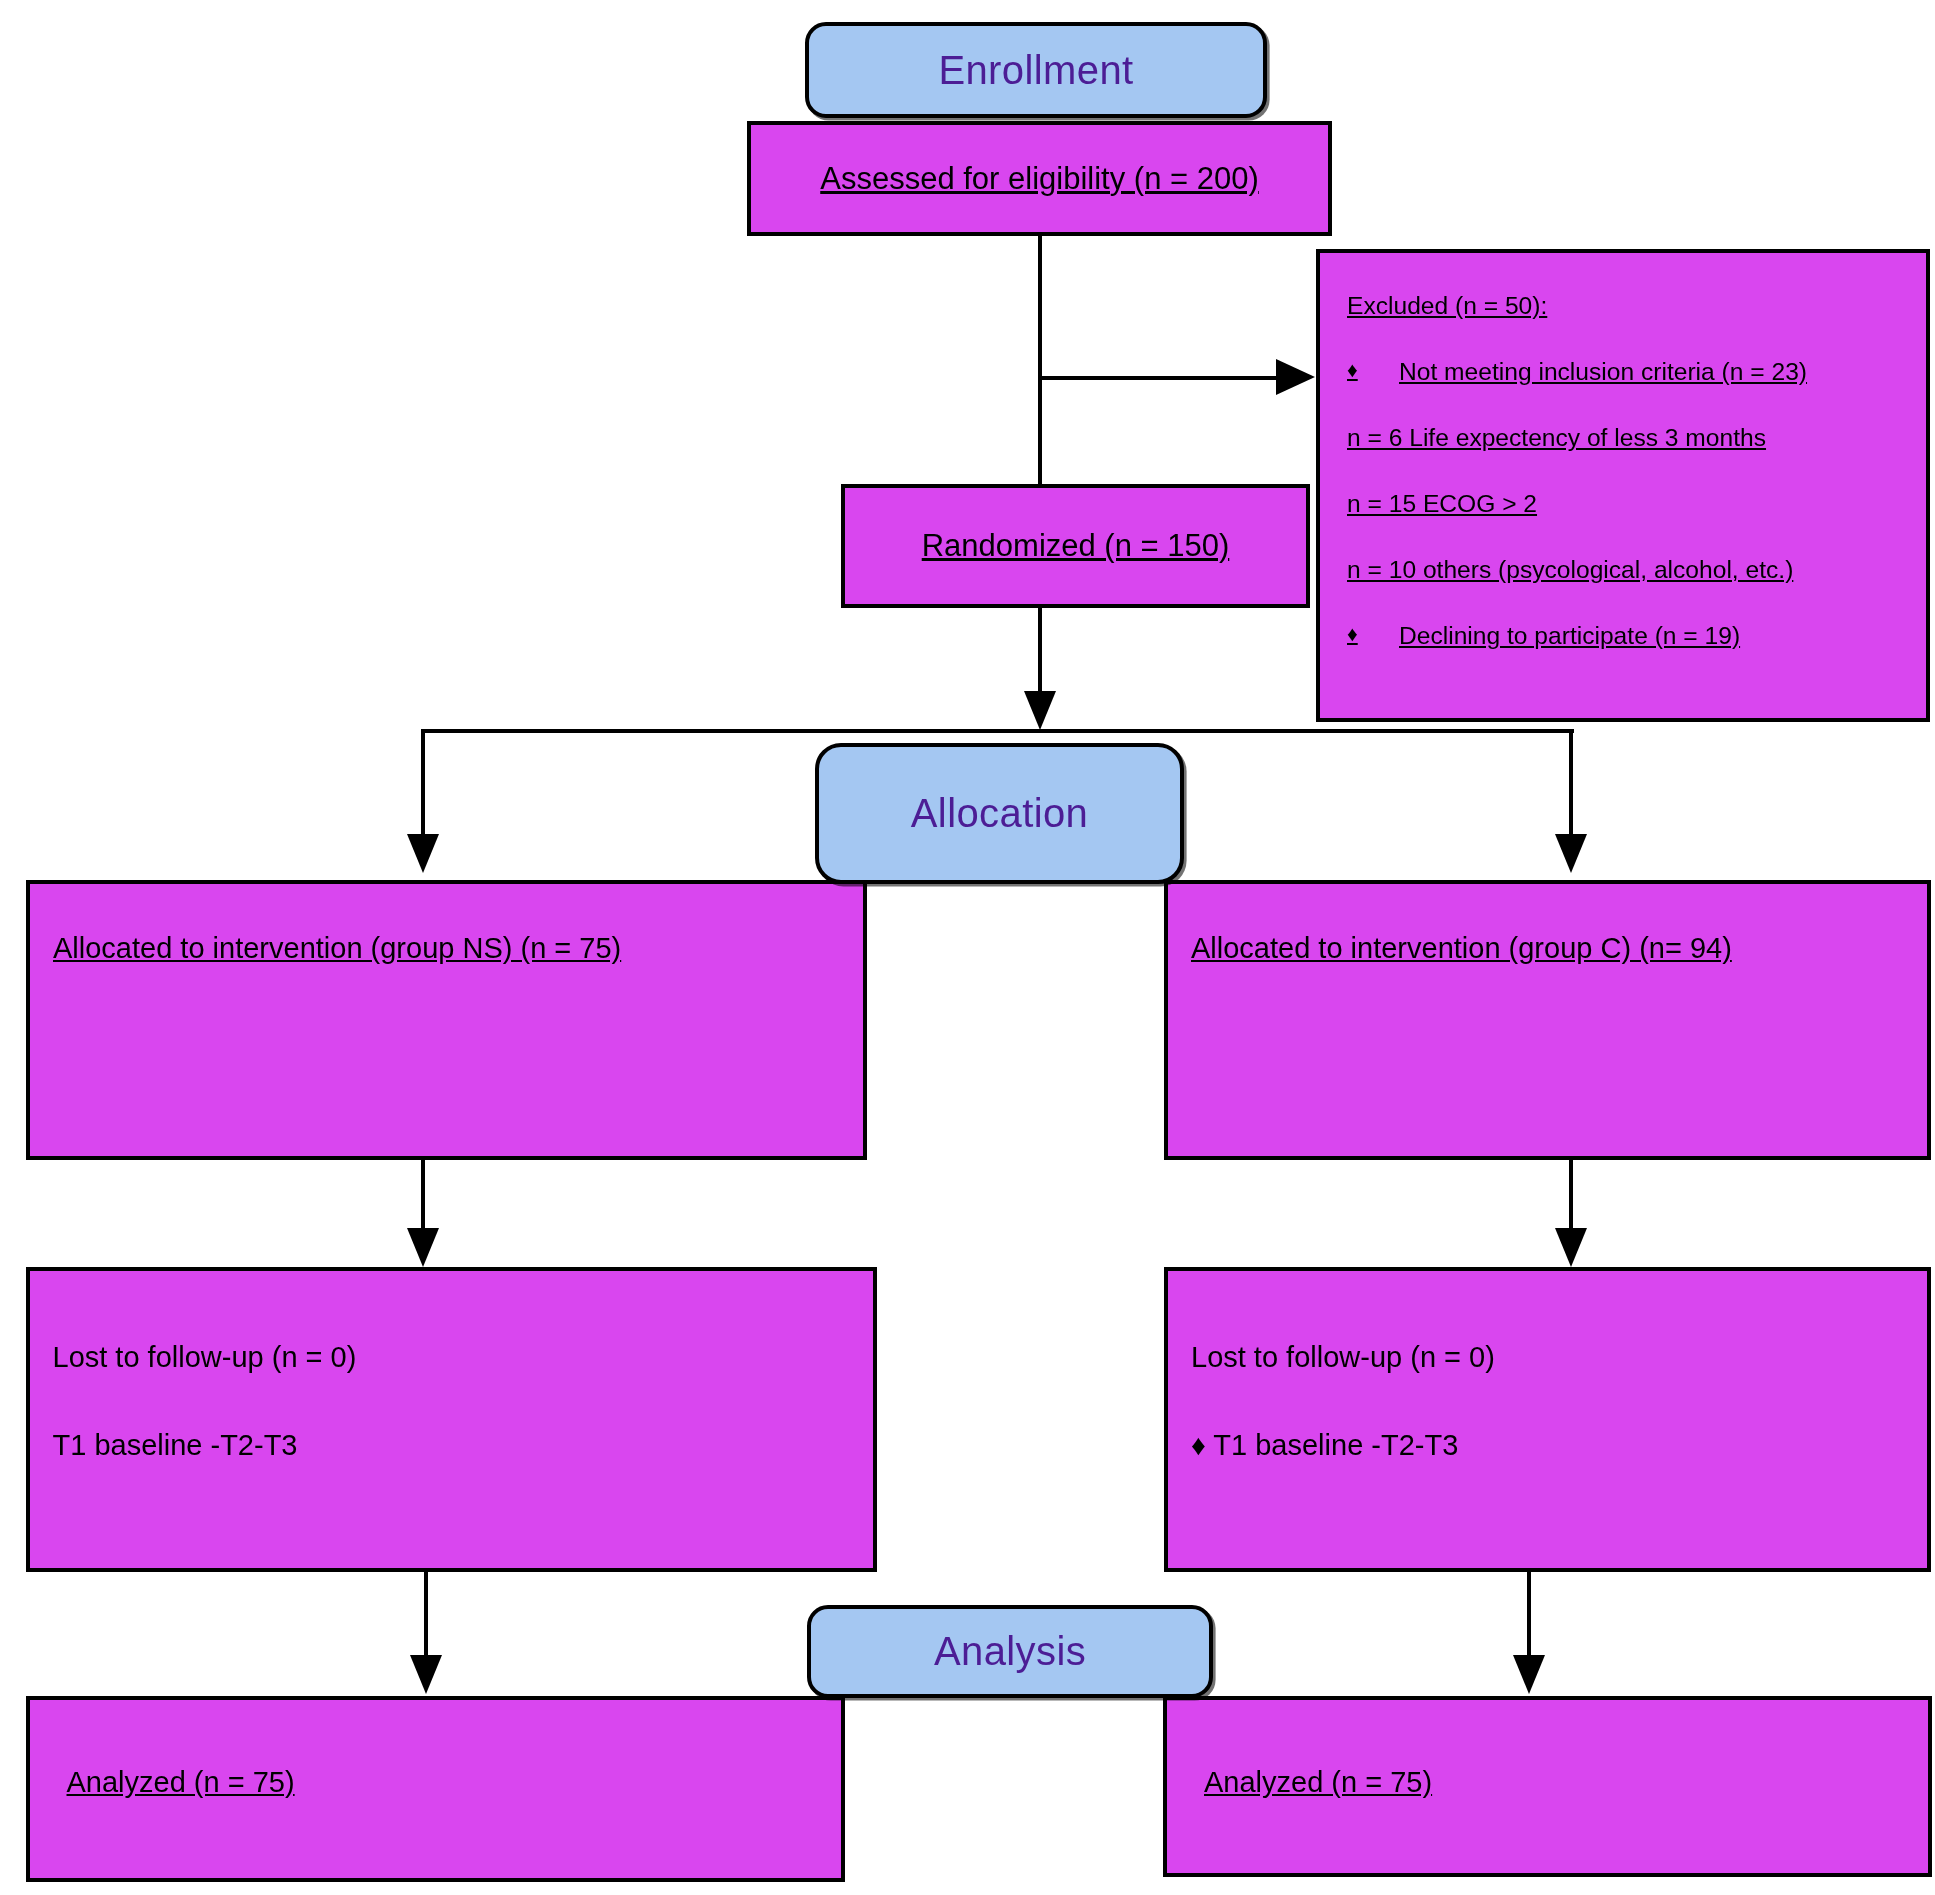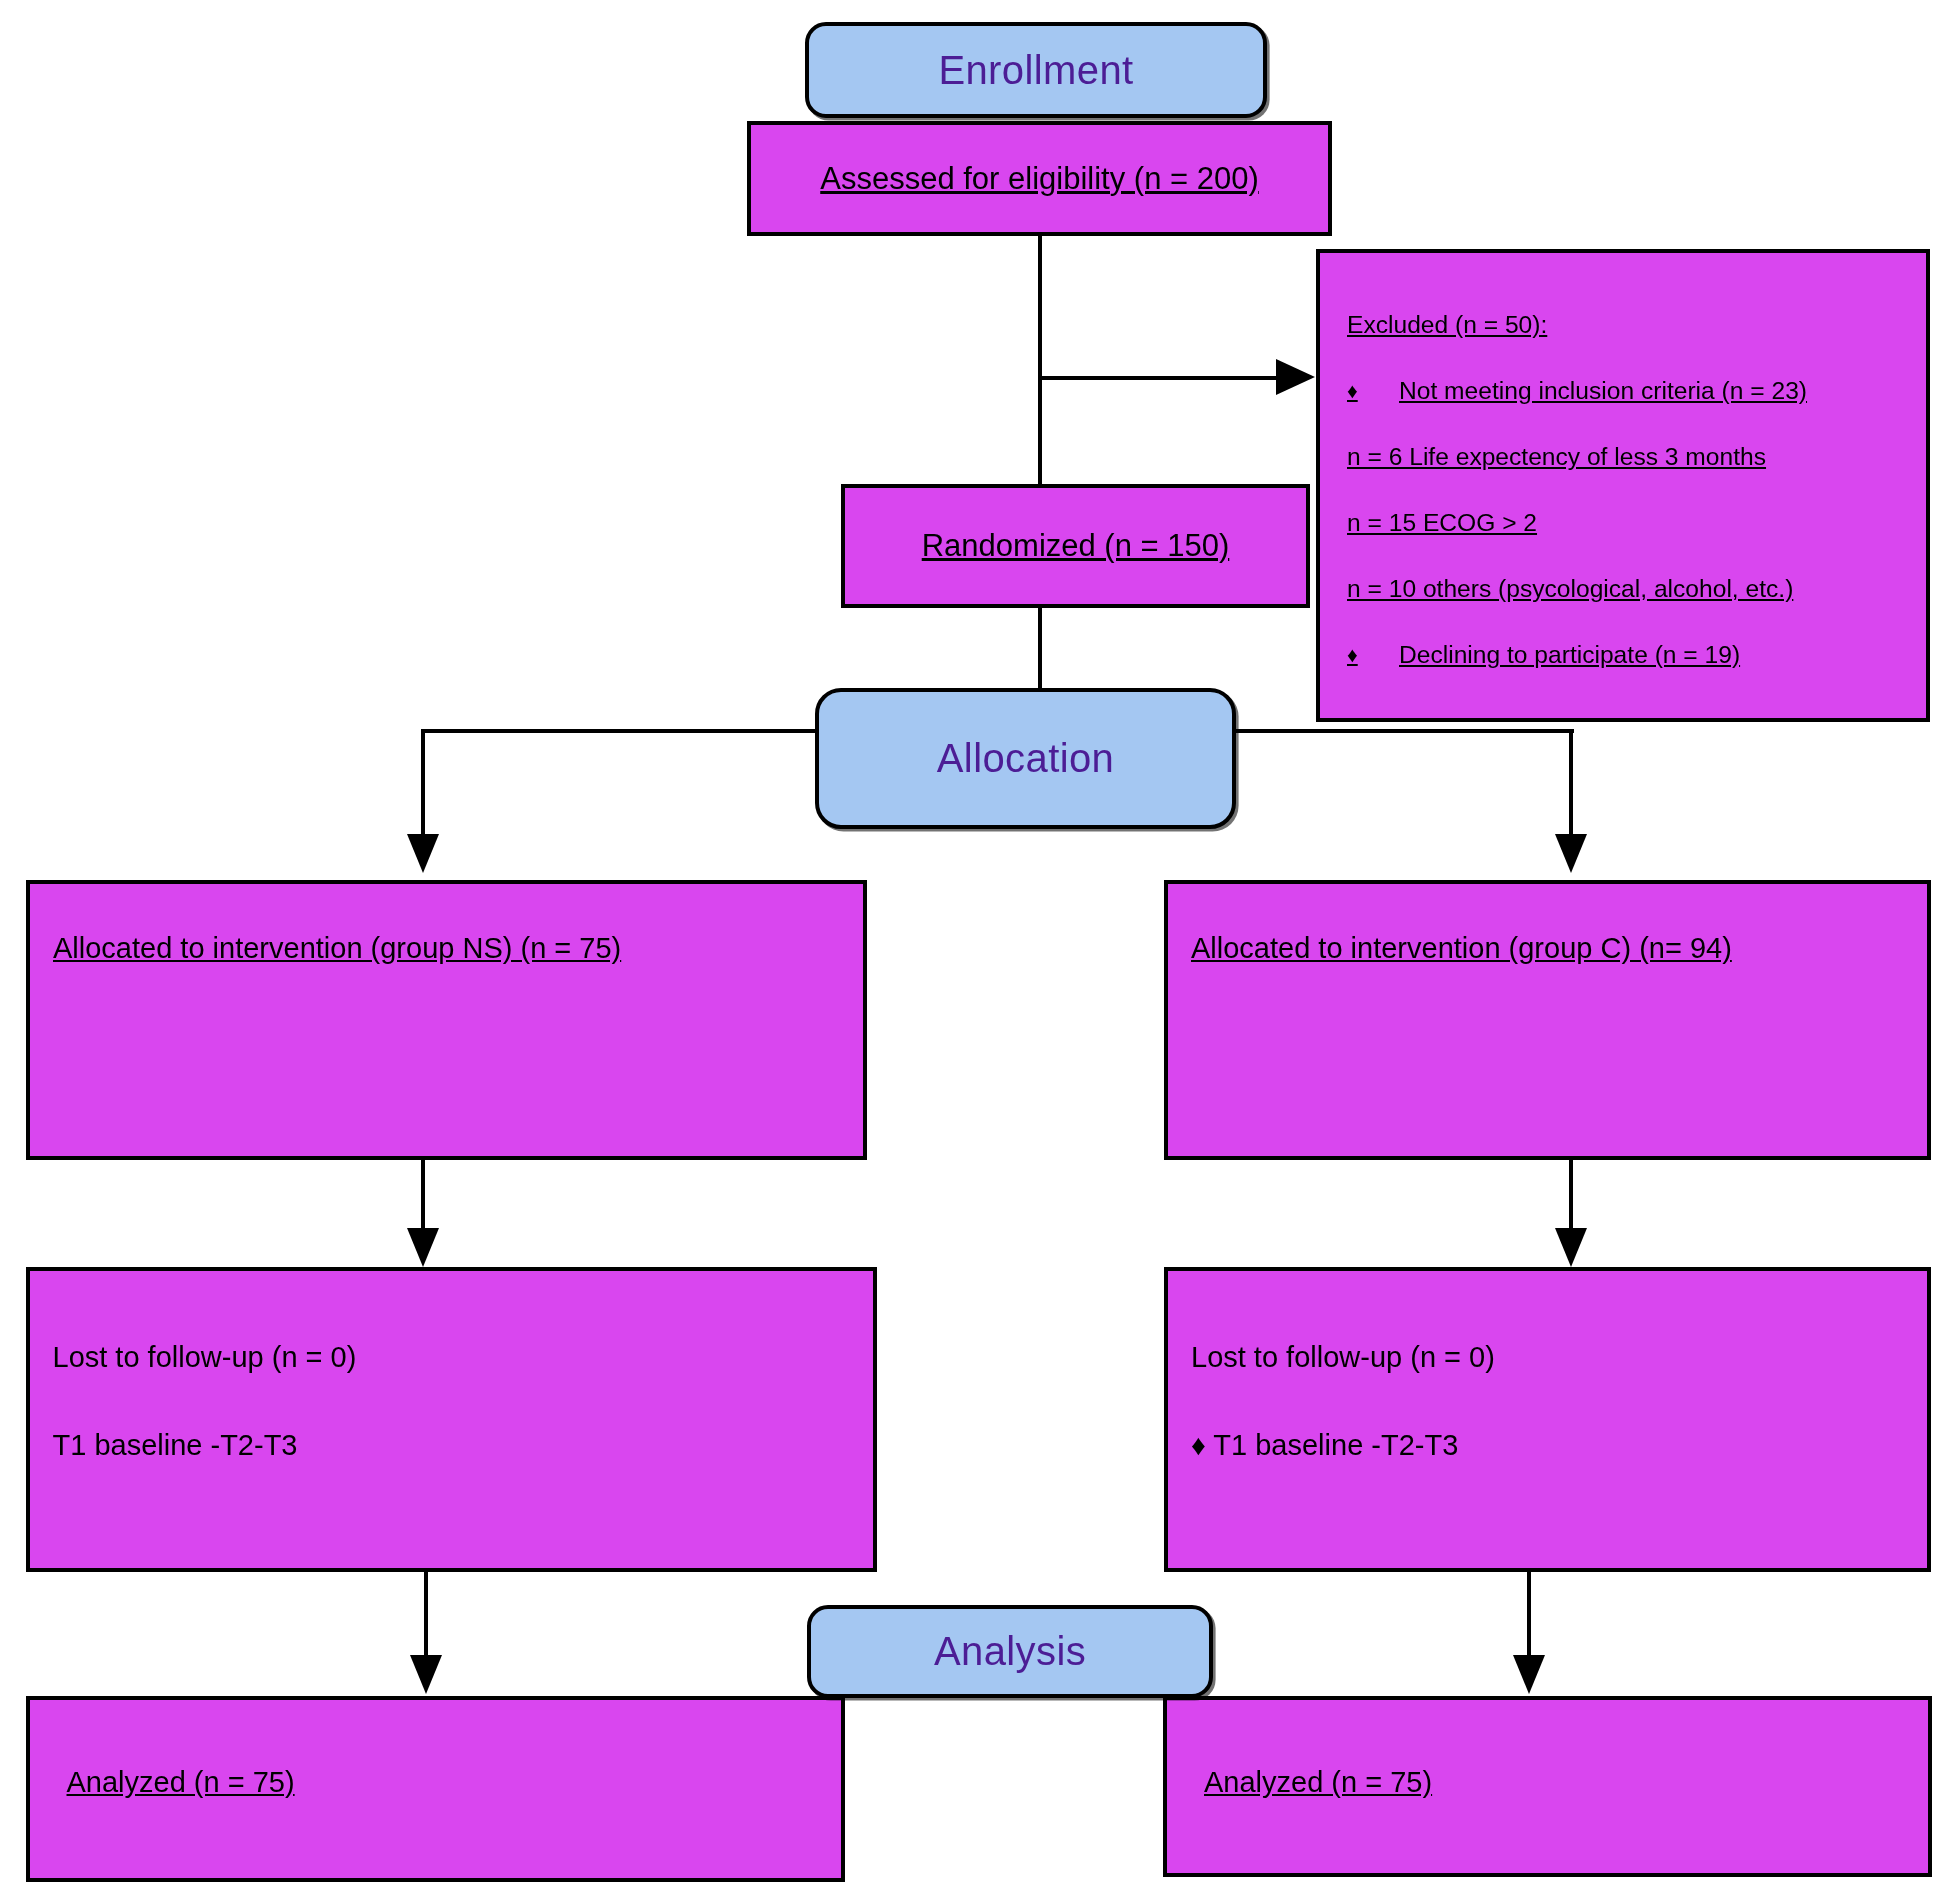--- a/index.html
+++ b/index.html
@@ -62,21 +62,21 @@
     position: absolute;
     width: 0; height: 0;
     border-top: 18.4px solid transparent;
     border-bottom: 18.4px solid transparent;
     border-left: 39px solid #000000;
     z-index: 2;
   }
 
   
   .ex-inner { padding: 39px 17.6px 0 27px; }
-  .ex-row { height: 66px; font-size: 24.6px; white-space: nowrap; display: flex; align-items: center; }
+  .ex-row { height: 66px; font-size: 24.6px; white-space: nowrap; display: flex; }
   .ex-bullet { display: inline-block; min-width: 52px; font-size: 21px; }
   .ex-bullet:empty { min-width: 0; }
 
   
   .alloc-text  { padding: 48px 13px 0 23px; white-space: nowrap; }
   .fu-line1    { position: absolute; left: 23px; top: 70px; white-space: nowrap; }
   .fu-line2    { position: absolute; left: 23px; top: 158px; white-space: nowrap; }
   .an-text     { padding: 66px 13px 0 37px; white-space: nowrap; }
 </style>
 </head>
@@ -109,21 +109,21 @@
   <div class="line" style="left:424px; top:1570px; width:4px; height:90px;"></div>
   <div class="arr-down" style="left:410px; top:1655px;"></div>
 
   <div class="line" style="left:1527px; top:1570px; width:4px; height:90px;"></div>
   <div class="arr-down" style="left:1513px; top:1655px;"></div>
 
   <div class="stage" style="left:805px; top:22px; width:462px; height:96px;">
     <span>Enrollment</span>
   </div>
 
-  <div class="stage" style="left:815px; top:688px; width:421px; height:141px; border-radius:26px;">
+  <div class="stage" style="left:815px; top:743px; width:369px; height:141px; border-radius:26px;">
     <span>Allocation</span>
   </div>
 
 
   <div class="stage" style="left:807px; top:1605px; width:406px; height:93px;">
     <span>Analysis</span>
   </div>
 
   <div class="wbox center" style="left:747px; top:121px; width:585px; height:115px;">
     <span>Assessed for eligibility (n = 200)</span>

